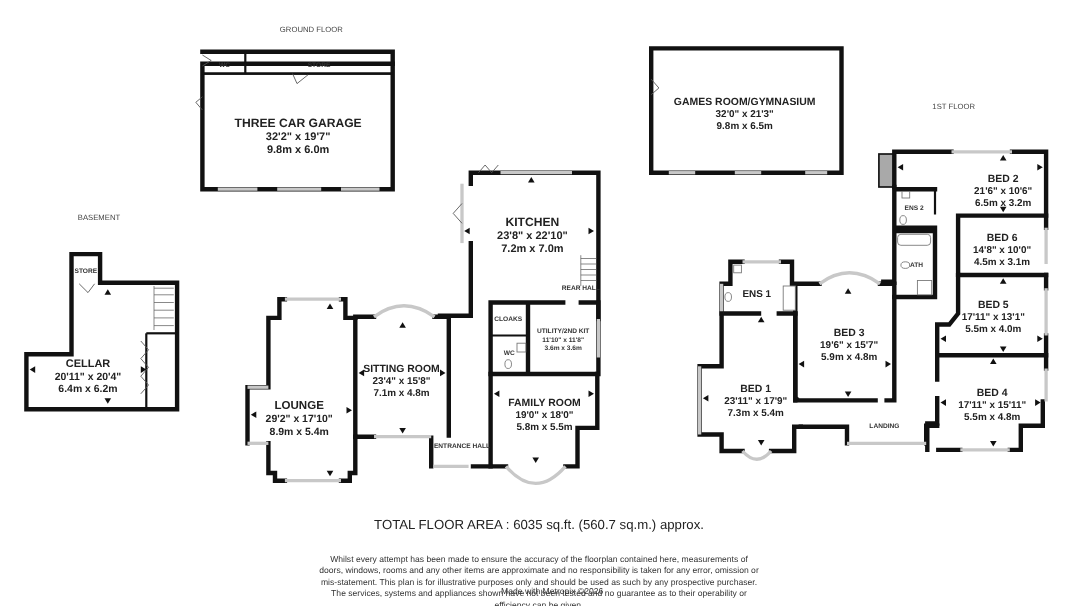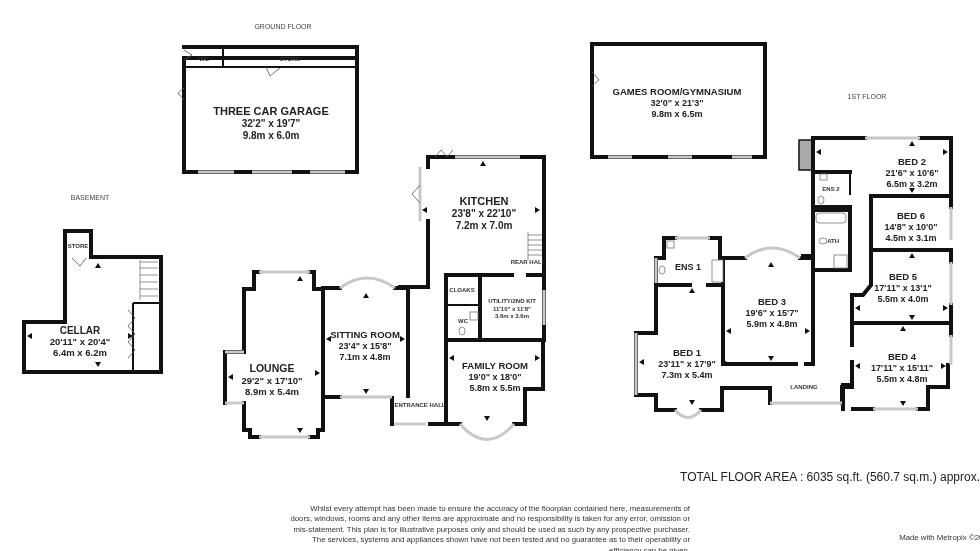--- a/index.html
+++ b/index.html
@@ -9,21 +9,21 @@
   .thin{fill:none;stroke:#111;stroke-width:2;}
   .win{stroke:#c8c8c8;stroke-width:3;fill:none;}
   .door{fill:none;stroke:#555;stroke-width:0.8;}
   .arrow{fill:#111;}
   .fix{fill:#fff;stroke:#777;stroke-width:0.8;}
   .stair{stroke:#666;stroke-width:0.7;fill:none;}
   .floor-label{font-size:7px;fill:#444;text-anchor:middle;}
   .rname{font-weight:bold;fill:#222;text-anchor:middle;}
   .rdim{font-weight:bold;fill:#222;text-anchor:middle;}
   .small{font-size:6px;font-weight:bold;fill:#333;text-anchor:middle;}
-  .footer{position:absolute;left:0;width:980px;text-align:right;}
+  .footer{position:absolute;left:0;width:980px;text-align:center;}
   #total{top:470px;font-size:12px;color:#222;}
   #disclaimer{top:488px;left:290px;width:400px;font-size:7.8px;line-height:10.4px;color:#333;margin-top:16px;}
   #credit{top:533px;font-size:7.8px;color:#333;margin-left:12px;}
 </style>
 </head>
 <body>
 
 <svg width="980" height="551" viewBox="0 0 980 551">
 
   <text x="283" y="29" class="floor-label">GROUND FLOOR</text>

